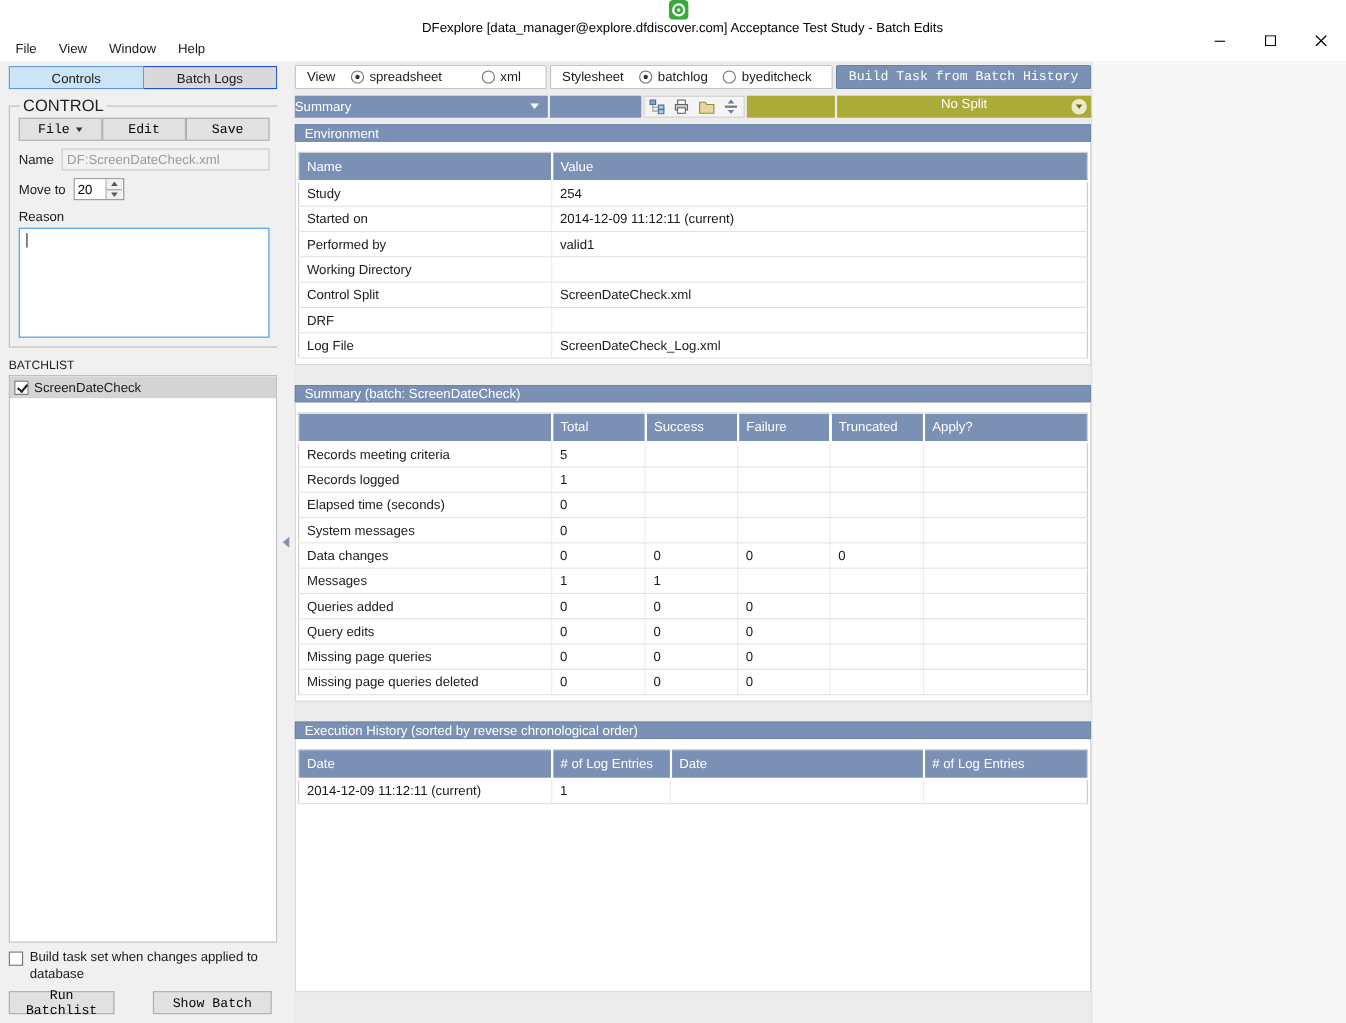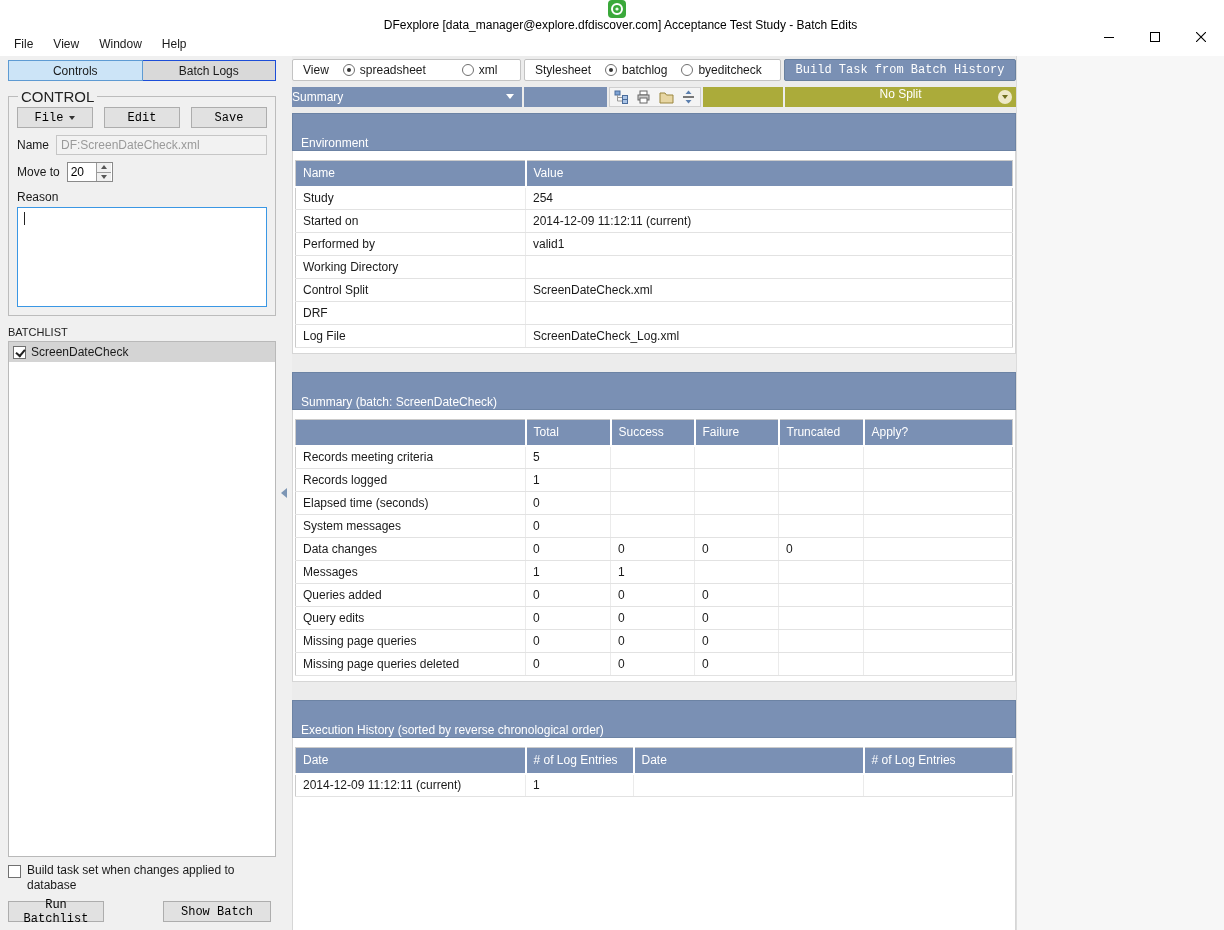--- a/index.html
+++ b/index.html
@@ -14,21 +14,21 @@
   .win-controls { margin-left:auto; display:flex; height:100%; }
   .win-btn { width:46px; height:100%; display:flex; align-items:center; justify-content:center; background:#fff; border:none; }
 
   .menubar { height:24px; background:#fff; display:flex; align-items:center; padding-left:4px; }
   .menu-item { padding:4px 10px; }
 
   
   .content { display:flex; height:874px; }
 
   
-  .sidebar { width:276px; flex:none; background:#f0f0f0; padding:4px 0 8px 8px; display:flex; flex-direction:column; }
+  .sidebar { width:252px; flex:none; background:#f0f0f0; padding:4px 0 8px 8px; display:flex; flex-direction:column; }
   .side-tabs { display:flex; height:21px; flex:none; }
   .side-tab { flex:1; display:flex; align-items:center; justify-content:center; background:#d9d9d9; border:1px solid #1d4ed8; font-size:12px; }
   .side-tab + .side-tab { border-left:none; }
   .side-tab.on { background:var(--selection-blue,#cce4f7); border:1px solid #5e9bd3; }
 
   fieldset.groupbox { border:1px solid #bcbcbc; margin-top:7px; padding:0 8px 8px; }
   fieldset.groupbox legend { font-size:15px; padding:0 3px; margin-left:1px; color:#222; }
 
   .win-button { background:#e1e1e1; border:1px solid #adadad; height:21px; font-size:12px; display:inline-flex; align-items:center; justify-content:center; gap:6px; padding:0 8px; }
   .btn-row { display:flex; justify-content:space-between; margin-top:2px; }
@@ -92,21 +92,21 @@
   .dd-caret-right { position:absolute; right:8px; top:7px; }
   .seg { height:100%; }
   .seg.blue { width:83px; background:var(--header-blue,#7a90b4); }
   .seg.olive { width:80px; background:var(--olive,#abab3a); }
   .icon-group { width:92px; display:flex; gap:1px; align-items:center; background:#f4f4f4; border:1px solid #cfcfcf; padding:0 1px; }
   .icon-btn { flex:1; height:18px; background:transparent; border:none; display:flex; align-items:center; justify-content:center; padding:0; }
   .nosplit-dd { flex:1; background:var(--olive,#abab3a); color:#fff; position:relative; display:flex; justify-content:center; }
   .circle-ic { position:absolute; right:4px; top:3px; width:14px; height:14px; border-radius:50%; background:#eee9c8; display:flex; align-items:center; justify-content:center; }
 
   .section { margin-bottom:18px; }
-  .section-header { height:38px; background:var(--header-blue,#7a90b4); border:1px solid #6c83a4; color:#fff; display:flex; align-items:flex-end; padding:0 8px; font-size:12px; }
+  .section-header { height:16px; background:var(--header-blue,#7a90b4); border:1px solid #6c83a4; color:#fff; display:flex; align-items:flex-end; padding:0 8px; font-size:12px; }
   .section-body { background:#fff; border:1px solid #d6d6d6; border-top:none; padding:9px 2px 5px; }
   .section-body.exec { height:230px; }
 
   table.grid { width:100%; border-collapse:collapse; table-layout:fixed; border:1px solid #cbcbcb; }
   table.grid th { background:var(--header-blue,#7a90b4); color:#fff; font-weight:normal; text-align:left; height:26px; padding:0 7px; border-right:2px solid #fff; border-bottom:2px solid #fff; font-size:12px; white-space:nowrap; overflow:hidden; }
   table.grid th:last-child { border-right:1px solid #cbcbcb; }
   table.grid td { height:23px; padding:0 7px; border-bottom:1px solid #e2e2e2; border-right:1px solid #ebebeb; font-size:12px; white-space:nowrap; overflow:hidden; background:#fff; }
   table.grid td:last-child { border-right:1px solid #cbcbcb; }
 </style>
 </head>

